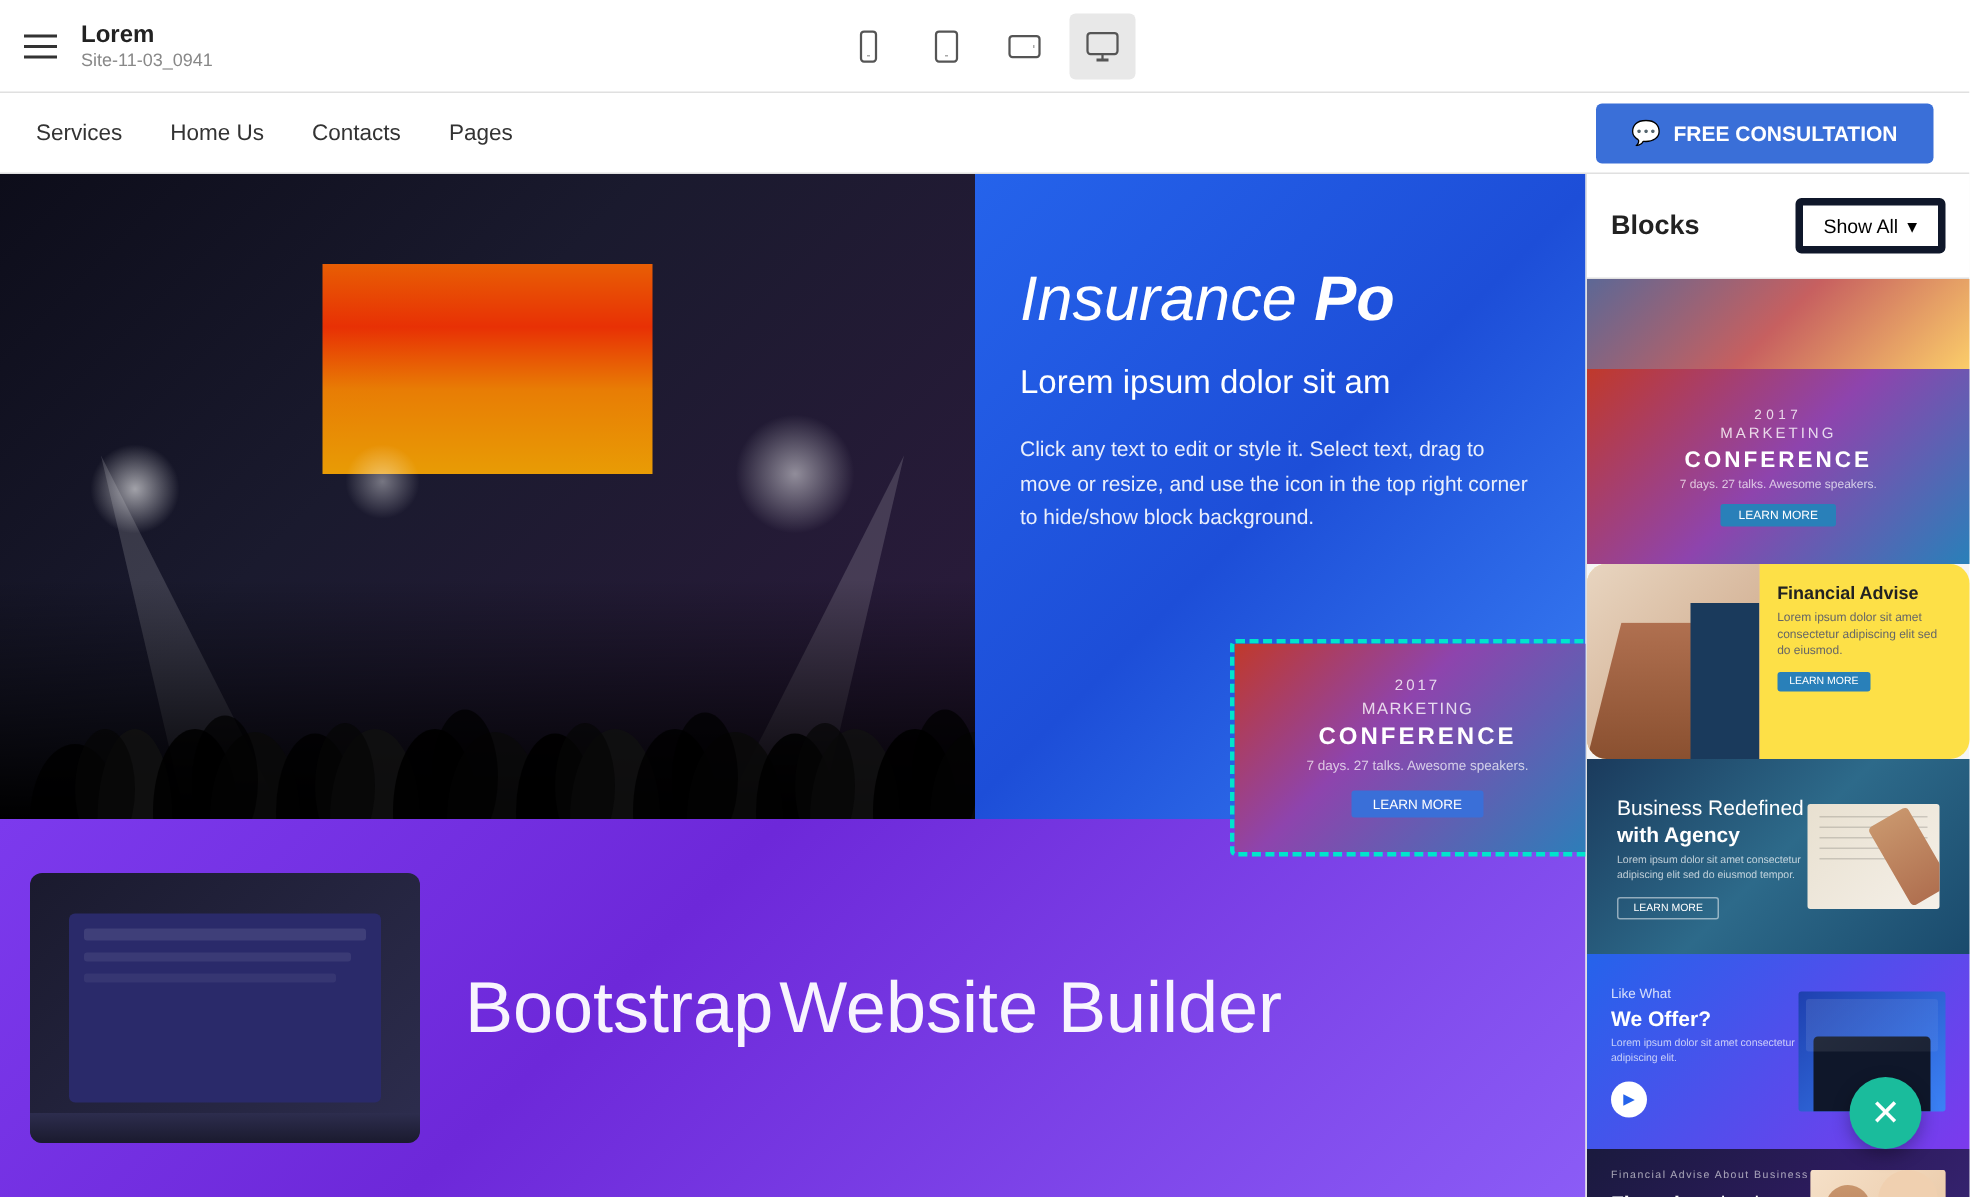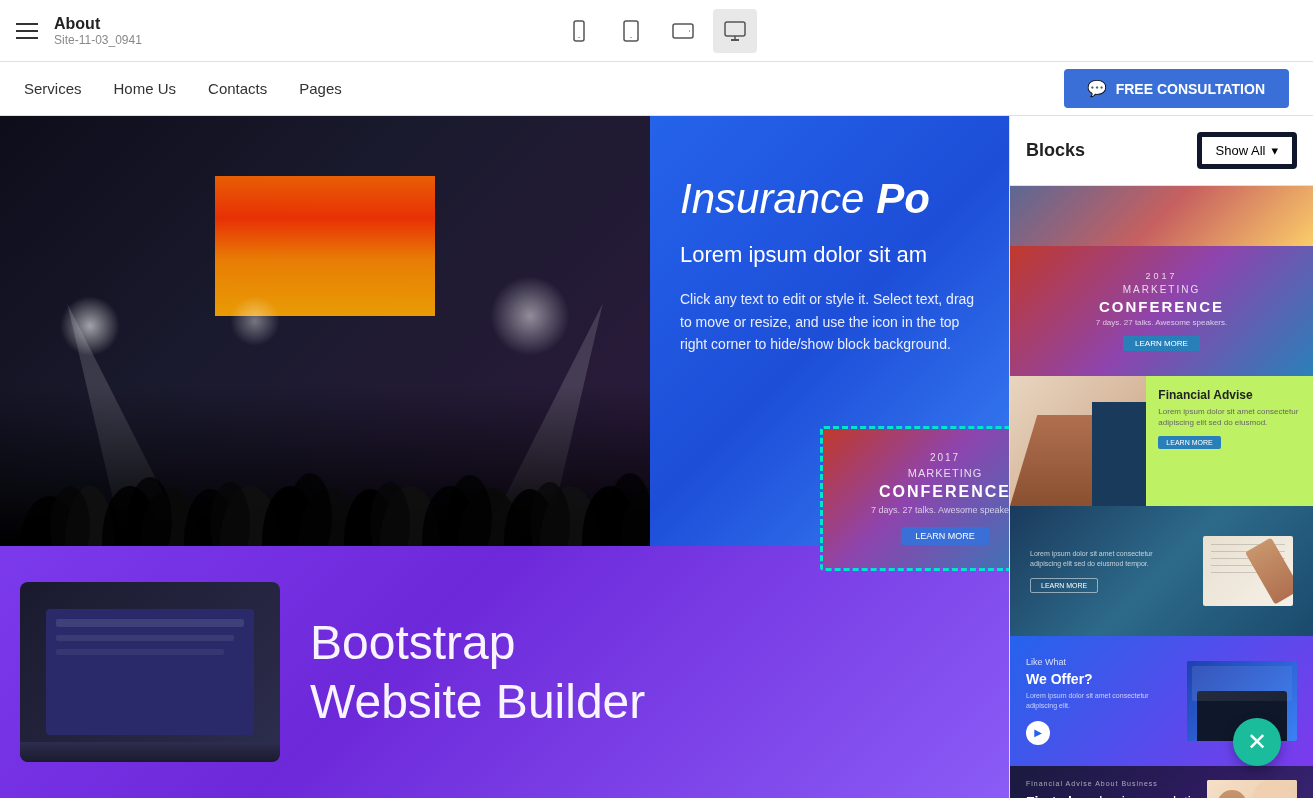--- a/index.html
+++ b/index.html
@@ -168,28 +168,28 @@
       background: #2a2a6a;
       border-radius: 4px;
       position: relative;
     }
     .laptop-keyboard {
       position: absolute; bottom: 0; left: 0; right: 0; height: 20px;
       background: linear-gradient(to bottom, #2d2d4e, #1a1a2e);
       border-radius: 0 0 8px 8px;
     }
     .bootstrap-text {
-      display: flex; flex-direction: column; gap: 4px;
+      display: flex; flex-direction: row; gap: 4px;
     }
     .bootstrap-line1 { font-size: 48px; color: rgba(255,255,255,0.95); font-weight: 300; }
     .bootstrap-line2 { font-size: 48px; color: rgba(255,255,255,0.95); font-weight: 400; }
 
     
     .sidebar {
-      width: 304px;
+      width: 256px;
       background: #f5f5f5;
       border-left: 1px solid #e0e0e0;
       display: flex; flex-direction: column;
       overflow-y: auto;
       flex-shrink: 0;
     }
     .sidebar-header {
       display: flex; align-items: center; justify-content: space-between;
       padding: 16px 16px;
       background: #fff;
@@ -225,21 +225,21 @@
       gap: 3px;
     }
     .bm-2017 { font-size: 9px; color: rgba(255,255,255,0.8); letter-spacing: 3px; }
     .bm-marketing { font-size: 10px; color: rgba(255,255,255,0.8); letter-spacing: 2px; }
     .bm-conf { font-size: 15px; color: #fff; font-weight: 700; letter-spacing: 2px; }
     .bm-sub { font-size: 8px; color: rgba(255,255,255,0.7); }
     .bm-btn { margin-top: 6px; background: #2980b9; color: #fff; border: none; padding: 3px 12px; font-size: 8px; border-radius: 2px; cursor: pointer; }
 
     
     .block-financial {
-      display: flex; background: #bef264;
+      display: flex; background: #fde047; border-radius: 13px;
     }
     .block-financial-img {
       width: 45%; background: linear-gradient(135deg, #f0e0d0 0%, #d4a080 100%);
       display: flex; align-items: center; justify-content: center;
       position: relative; overflow: hidden;
     }
     .block-financial-content {
       flex: 1; padding: 12px; display: flex; flex-direction: column; gap: 4px;
     }
     .bf-title { font-size: 12px; font-weight: 700; color: #222; }
@@ -336,21 +336,21 @@
 </head>
 <body>
 
 <div class="top-bar">
   <div class="hamburger">
     <span></span>
       <span></span>
       <span></span>
   </div>
   <div class="home-info">
-    <span class="home-title">About</span>
+    <span class="home-title">Lorem</span>
     <span class="home-sub">Site-11-03_0941</span>
   </div>
   <div class="device-icons">
 
     <button class="device-icon">
       <svg viewBox="0 0 24 24" fill="none" stroke="currentColor" stroke-width="1.5">
         <rect x="7" y="2" width="10" height="20" rx="2"></rect>
         <line x1="12" y1="18" x2="12" y2="18.5" stroke-width="2"></line>
       </svg>
     </button>
@@ -504,20 +504,24 @@
         </div>
         <div class="block-financial-content">
           <span class="bf-title">Financial Advise</span>
           <span class="bf-text">Lorem ipsum dolor sit amet consectetur adipiscing elit sed do eiusmod.</span>
           <button class="bf-btn">LEARN MORE</button>
         </div>
       </div>
 
       <div class="block-card block-business">
         <div class="bb-left">
+          <span class="bb-title">
+            <span>Business Redefined</span><br>
+            <strong>with Agency</strong>
+          </span>
           <span class="bb-text">Lorem ipsum dolor sit amet consectetur adipiscing elit sed do eiusmod tempor.</span>
           <button class="bb-btn">LEARN MORE</button>
         </div>
         <div class="bb-right">
           <div class="bb-notebook-lines">
             <div class="bb-line"></div>
               <div class="bb-line"></div>
               <div class="bb-line"></div>
             <div class="bb-line"></div>
               <div class="bb-line"></div>

